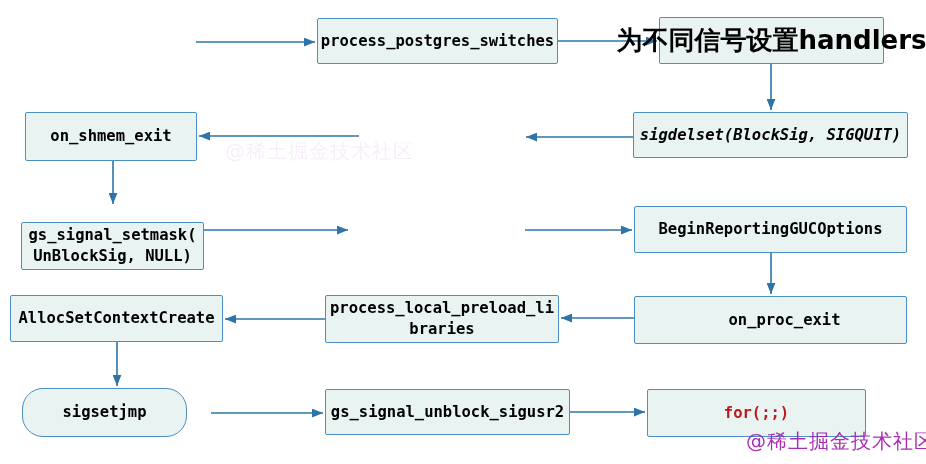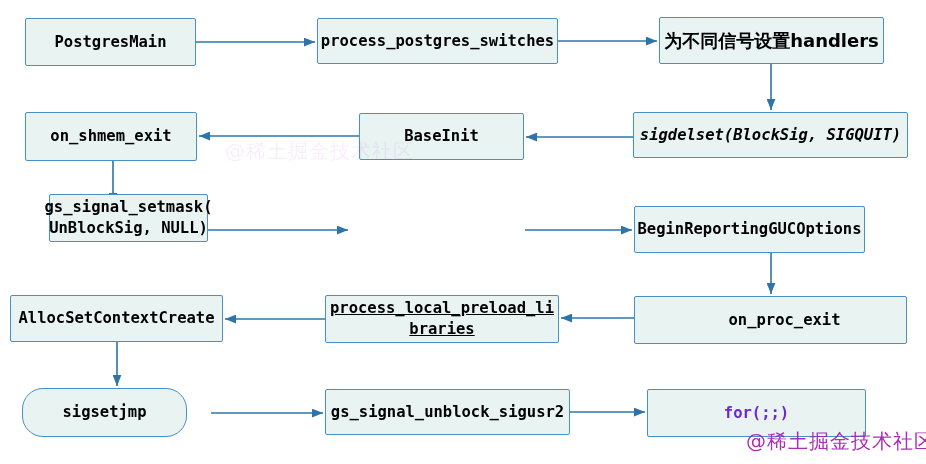--- a/index.html
+++ b/index.html
@@ -20,24 +20,24 @@
     align-items:center;
     justify-content:center;
     text-align:center;
     font-weight:bold;
     font-size:15.5px;
     color:#000000;
     white-space:pre;
     line-height:21px;
   }
   .node.cjk{
-    font-size:18px;
+    font-size:26px;
     font-family:"DejaVu Sans","DejaVu Sans Mono",sans-serif;
   }
-  .node.accent{ color:#6d28d9; }
+  .node.accent{ color:#b91c1c; }
   #edges{
     position:absolute;
     left:0;top:0;
     width:926px;height:464px;
     pointer-events:none;
   }
   #edges line{
     stroke:#2e74a8;
     stroke-width:1.6;
   }
@@ -72,34 +72,32 @@
     <line x1="204" y1="230" x2="348" y2="230" marker-end="url(#arrow)"></line>
     <line x1="525" y1="230" x2="632" y2="230" marker-end="url(#arrow)"></line>
     <line x1="771" y1="253" x2="771" y2="294" marker-end="url(#arrow)"></line>
     <line x1="634" y1="318" x2="561" y2="318" marker-end="url(#arrow)"></line>
     <line x1="325" y1="319" x2="225" y2="319" marker-end="url(#arrow)"></line>
     <line x1="117" y1="342" x2="117" y2="386" marker-end="url(#arrow)"></line>
     <line x1="211" y1="413" x2="323" y2="413" marker-end="url(#arrow)"></line>
     <line x1="570" y1="412" x2="645" y2="412" marker-end="url(#arrow)"></line>
   </svg>
 
-  <div class="node" style="left:25px;  top:18px;  width:171px; height:48px;">PostgresMain</div>
   <div class="node" style="left:317px; top:18px;  width:241px; height:46px;">process_postgres_switches</div>
   <div class="node cjk" style="left:659px; top:17px; width:225px; height:47px;">为不同信号设置handlers</div>
 
   <div class="node" style="left:25px;  top:112px; width:172px; height:49px;">on_shmem_exit</div>
-  <div class="node" style="left:359px; top:113px; width:165px; height:47px;">BaseInit</div>
   <div class="node" style="left:633px; top:112px; width:275px; height:46px;font-style:italic;">sigdelset(BlockSig, SIGQUIT)</div>
 
-  <div class="node" style="left:21px;  top:194px; width:159px; height:48px;margin-left:28px;">gs_signal_setmask(
+  <div class="node" style="left:21px;  top:222px; width:183px; height:48px;">gs_signal_setmask(
 UnBlockSig, NULL)</div>
-  <div class="node" style="left:634px; top:206px; width:231px; height:47px;">BeginReportingGUCOptions</div>
+  <div class="node" style="left:634px; top:206px; width:273px; height:47px;">BeginReportingGUCOptions</div>
 
   <div class="node" style="left:10px;  top:295px; width:213px; height:47px;">AllocSetContextCreate</div>
-  <div class="node" style="left:325px; top:295px; width:234px; height:48px;text-decoration:underline;">process_local_preload_li
+  <div class="node" style="left:325px; top:295px; width:234px; height:48px;">process_local_preload_li
 braries</div>
   <div class="node" style="left:634px; top:296px; width:273px; height:48px;padding-left:28px;">on_proc_exit</div>
 
   <div class="node" style="left:22px;  top:388px; width:165px; height:49px;border-radius:21px;">sigsetjmp</div>
   <div class="node" style="left:325px; top:389px; width:245px; height:46px;">gs_signal_unblock_sigusr2</div>
   <div class="node accent" style="left:647px; top:389px; width:219px; height:48px;">for(;;)</div>
 
   <div class="watermark ghost">@稀土掘金技术社区</div>
   <div class="watermark main">@稀土掘金技术社区</div>
 

